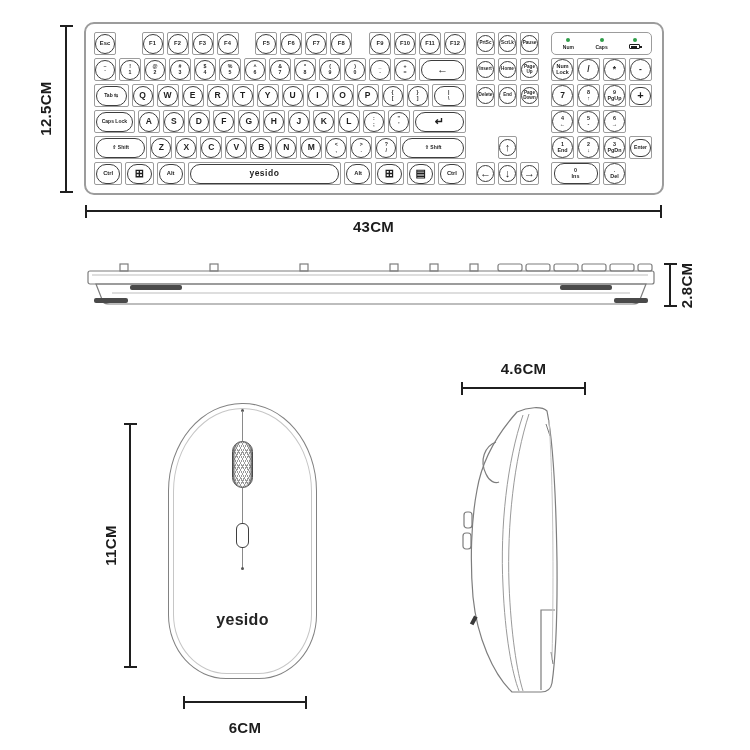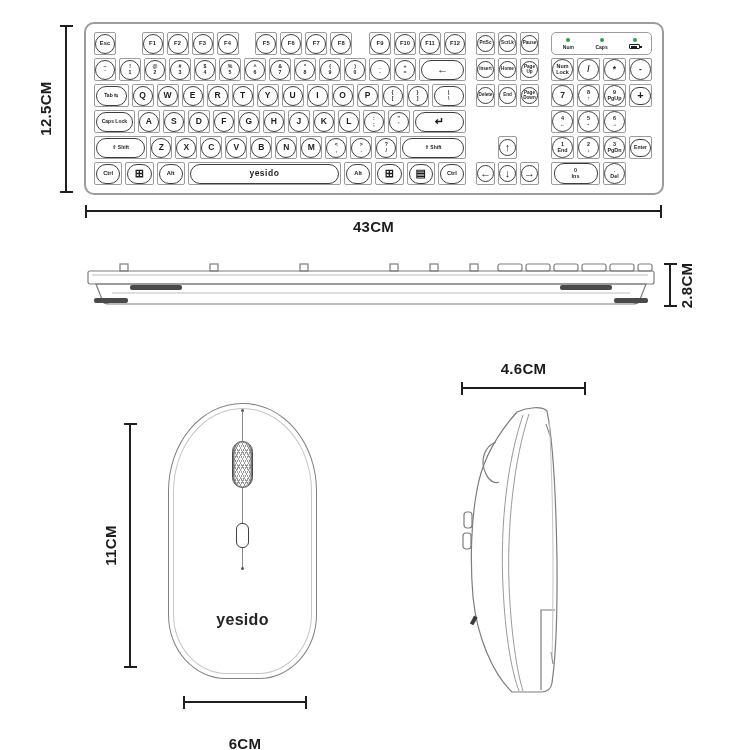--- a/index.html
+++ b/index.html
@@ -714,21 +714,21 @@
   <div class="m-btn"></div>
   <div class="m-line" style="top:144px;height:20px"></div>
   <i class="m-dot" style="top:163px"></i>
   <div class="m-logo">yesido</div>
 </div>
 
 <div class="dimv" style="left:129px;top:423px;height:245px"></div>
 <div class="dlabel rot" style="left:84px;top:538px;width:52px">11CM</div>
 
 <div class="dimh" style="left:183px;top:701px;width:124px"></div>
-<div class="dlabel" style="left:183px;top:736px;width:124px">6CM</div>
+<div class="dlabel" style="left:183px;top:720px;width:124px">6CM</div>
 
 <svg style="left:462px;top:402px" width="105" height="292" viewBox="0 0 105 292">
   <g stroke="#7d7d7d" stroke-width="1.2" fill="none">
     <path d="M55,10 C66,5 80,4 85,9 C90,34 94,92 95,160 C95.5,218 93,260 90,281 C89,287 85,290 79,290 L50,290 C31,272 15,235 11,195 C8,160 9,119 15,88 C19,64 30,38 55,10 Z"></path>
     <path d="M34,40 C23,44 17,58 24,72 C27,79 33,82 37,80"></path>
     <rect x="2" y="110" width="8" height="16" rx="3"></rect>
     <rect x="1" y="131" width="8" height="16" rx="3"></rect>
     <path d="M93,208 L79,208 L79,288"></path>
     <path d="M84,22 L88,34 M89,250 L91,262" stroke-width="1"></path>
   </g>

